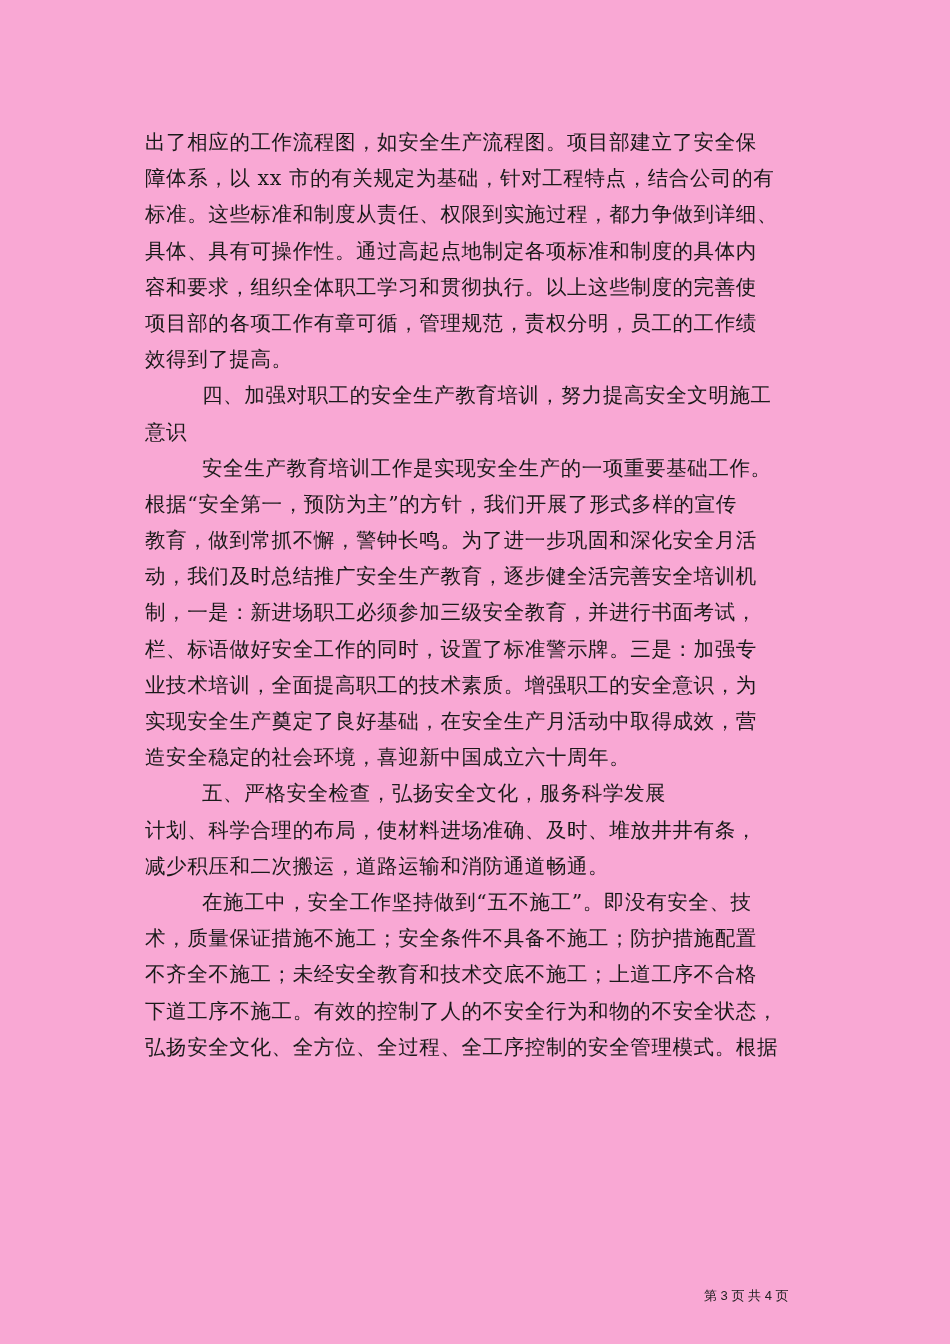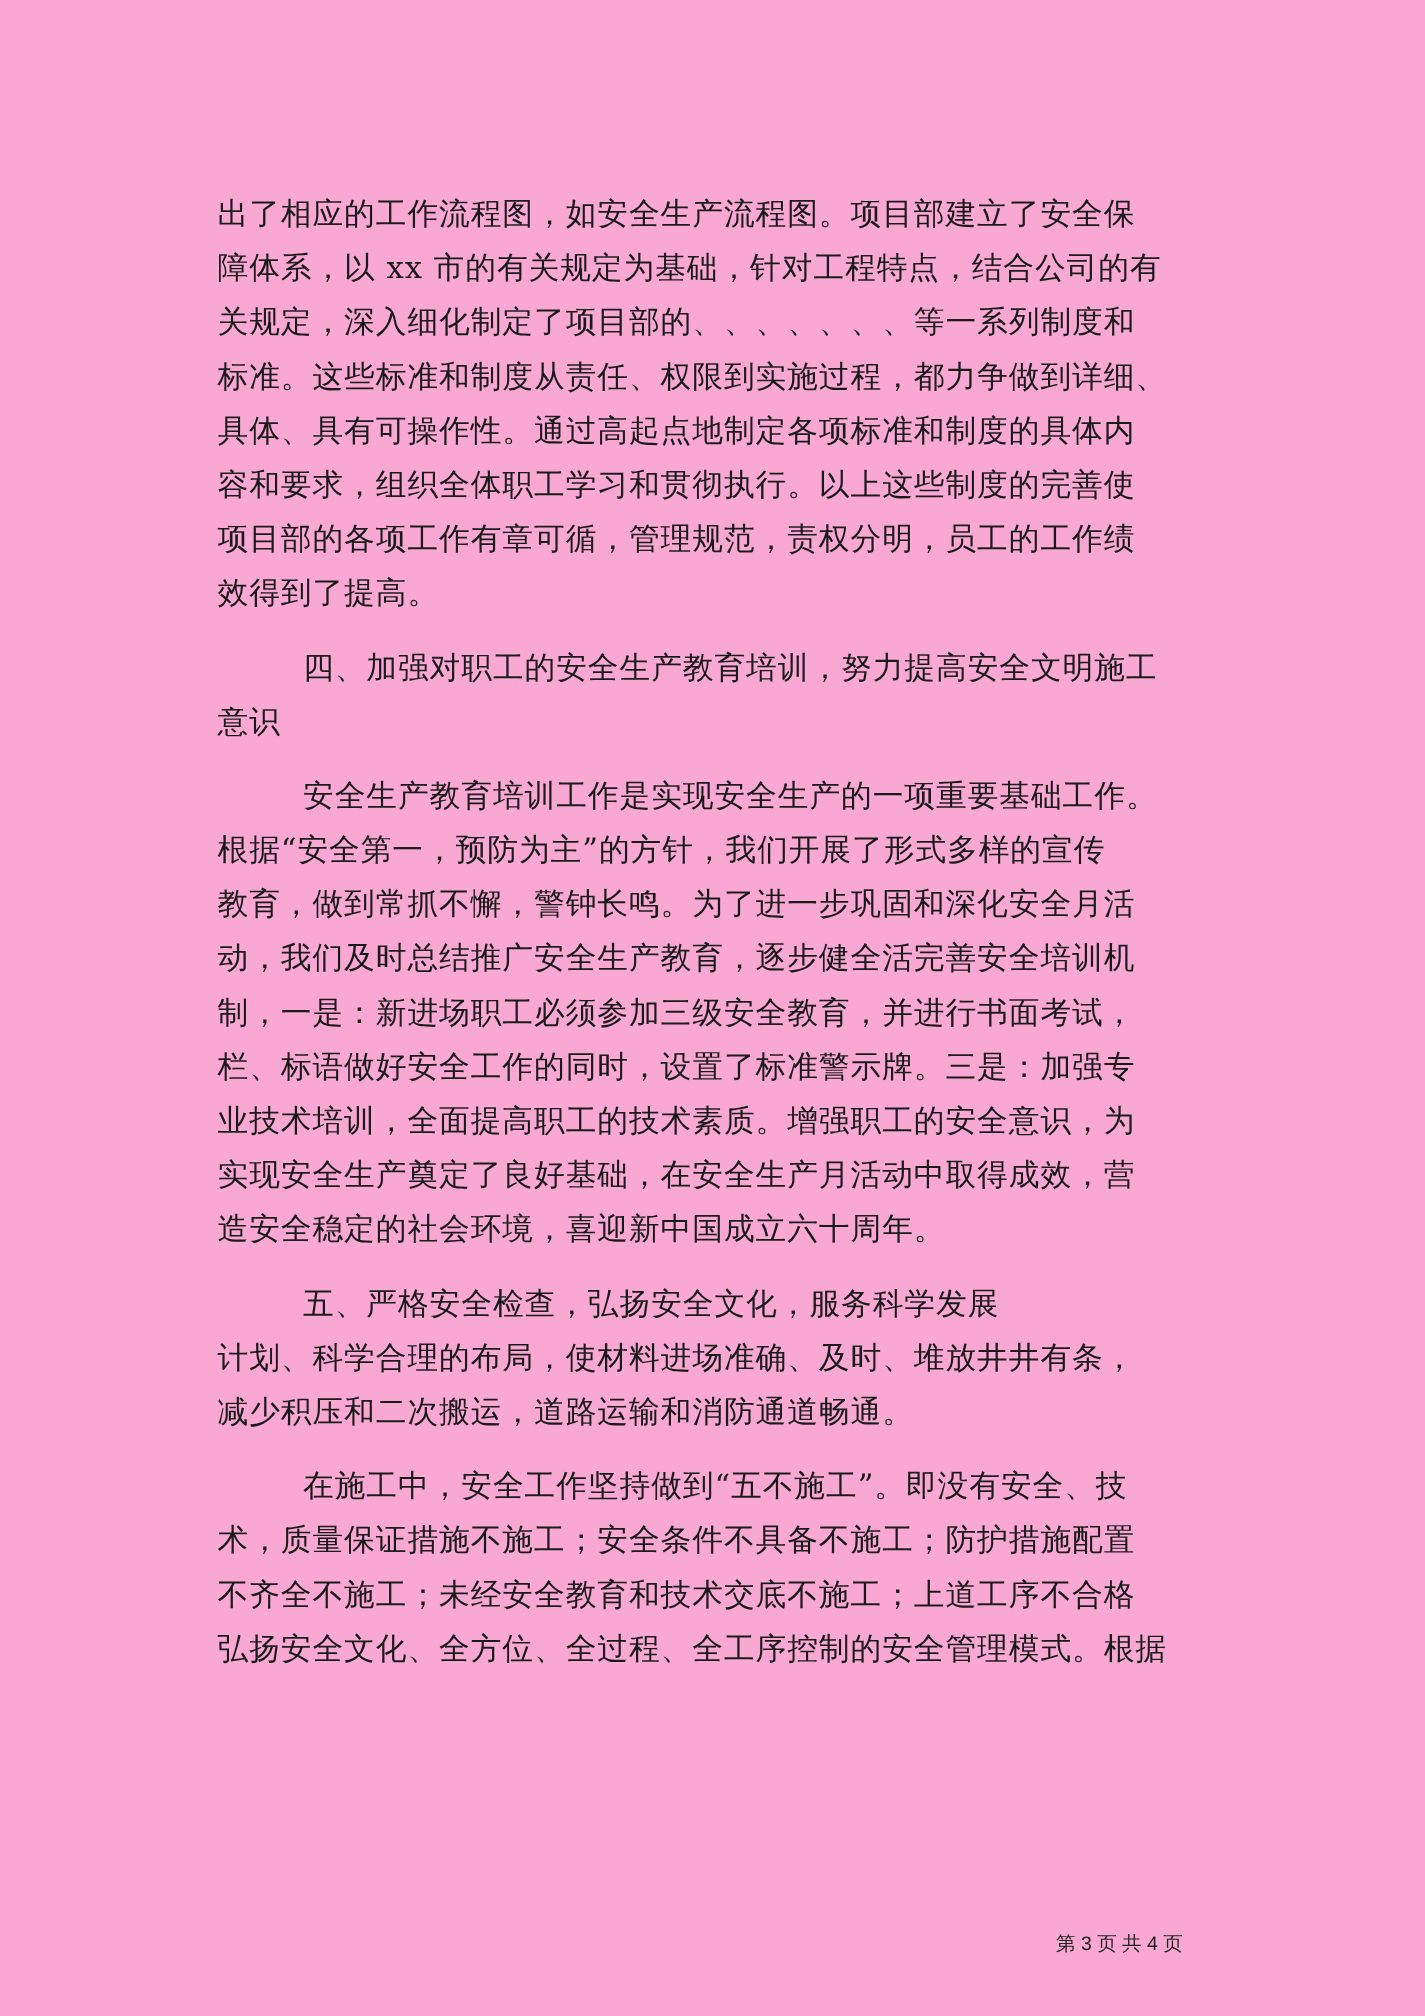--- a/index.html
+++ b/index.html
@@ -30,40 +30,38 @@
   }
   .line {
     height: 36.2px;
     line-height: 36.2px;
     font-size: 20.5px;
     white-space: nowrap;
     letter-spacing: 0.6px;
   }
   .indent {
     padding-left: 57px;
-    margin-top: 13px;
   }
   .footer {
     position: absolute;
     top: 1287px;
     left: 704px;
     font-size: 13px;
     color: #222;
     font-family: "Liberation Sans", "DejaVu Sans", sans-serif;
     white-space: nowrap;
   }
 </style>
 </head>
 <body>
 
 <div class="page">
   <div class="content">
     <div class="line">出了相应的工作流程图，如安全生产流程图。项目部建立了安全保</div>
     <div class="line">障体系，以 xx 市的有关规定为基础，针对工程特点，结合公司的有</div>
-    <div class="line">关规定，深入细化制定了项目部的、、、、、、、等一系列制度和</div>
     <div class="line">标准。这些标准和制度从责任、权限到实施过程，都力争做到详细、</div>
     <div class="line">具体、具有可操作性。通过高起点地制定各项标准和制度的具体内</div>
     <div class="line">容和要求，组织全体职工学习和贯彻执行。以上这些制度的完善使</div>
     <div class="line">项目部的各项工作有章可循，管理规范，责权分明，员工的工作绩</div>
     <div class="line">效得到了提高。</div>
     <div class="line indent">四、加强对职工的安全生产教育培训，努力提高安全文明施工</div>
     <div class="line">意识</div>
     <div class="line indent">安全生产教育培训工作是实现安全生产的一项重要基础工作。</div>
     <div class="line">根据“安全第一，预防为主”的方针，我们开展了形式多样的宣传</div>
     <div class="line">教育，做到常抓不懈，警钟长鸣。为了进一步巩固和深化安全月活</div>
@@ -72,17 +70,18 @@
     <div class="line">栏、标语做好安全工作的同时，设置了标准警示牌。三是：加强专</div>
     <div class="line">业技术培训，全面提高职工的技术素质。增强职工的安全意识，为</div>
     <div class="line">实现安全生产奠定了良好基础，在安全生产月活动中取得成效，营</div>
     <div class="line">造安全稳定的社会环境，喜迎新中国成立六十周年。</div>
     <div class="line indent">五、严格安全检查，弘扬安全文化，服务科学发展</div>
     <div class="line">计划、科学合理的布局，使材料进场准确、及时、堆放井井有条，</div>
     <div class="line">减少积压和二次搬运，道路运输和消防通道畅通。</div>
     <div class="line indent">在施工中，安全工作坚持做到“五不施工”。即没有安全、技</div>
     <div class="line">术，质量保证措施不施工；安全条件不具备不施工；防护措施配置</div>
     <div class="line">不齐全不施工；未经安全教育和技术交底不施工；上道工序不合格</div>
+    <div class="line">下道工序不施工。有效的控制了人的不安全行为和物的不安全状态，</div>
     <div class="line">弘扬安全文化、全方位、全过程、全工序控制的安全管理模式。根据</div>
   </div>
 
   <div class="footer">第 3 页 共 4 页</div>
 </div>
 
 </body></html>

